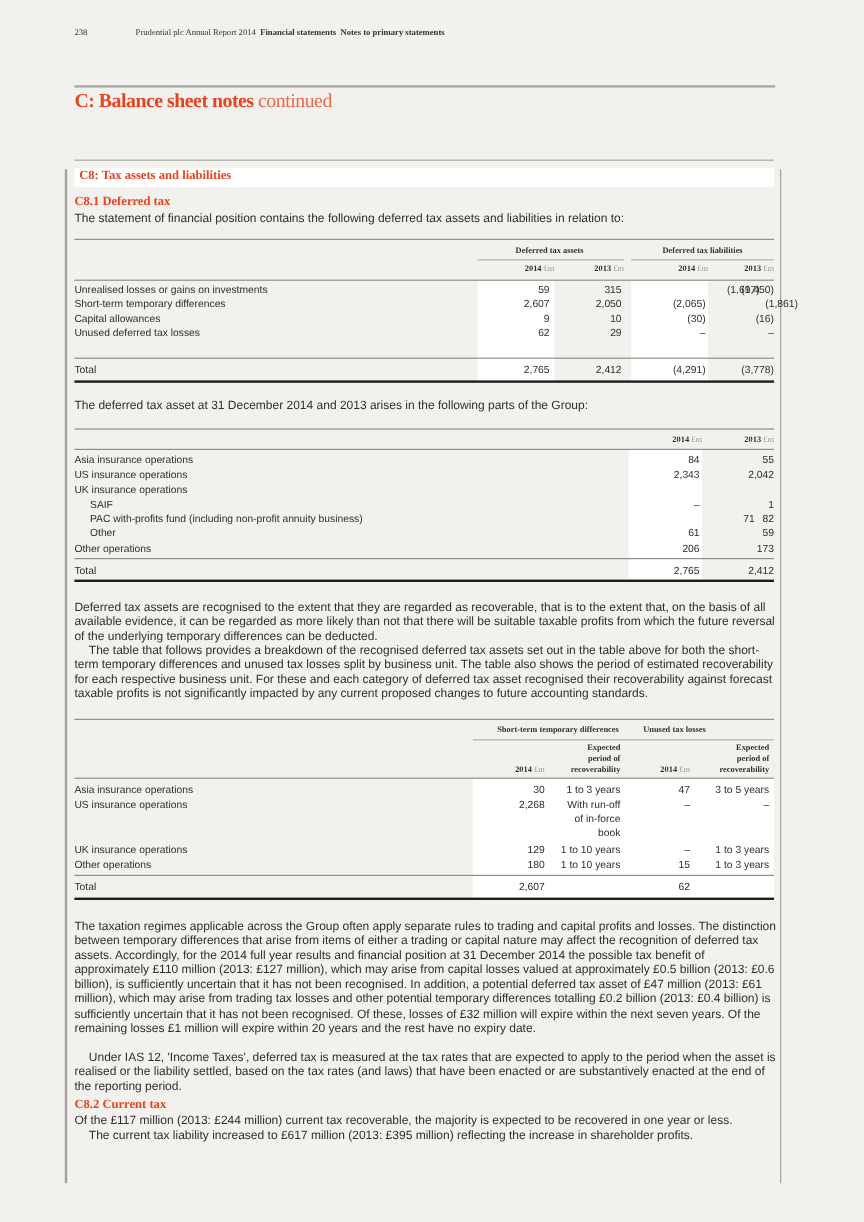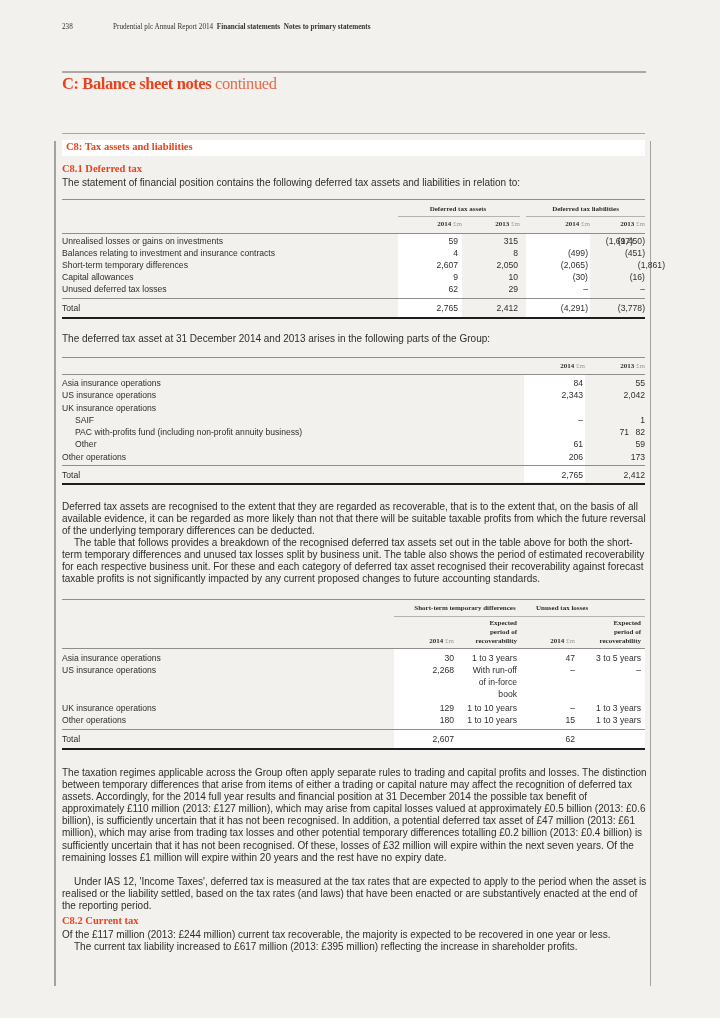--- a/index.html
+++ b/index.html
@@ -72,27 +72,20 @@
 
   <div class="abs" style="left:62px;top:235px;width:583px;">
     <div style="position:relative;height:12.1px;">
       <span class="abs cell" style="left:0;">Unrealised losses or gains on investments</span>
       <span class="abs cell r" style="left:336px;width:60px;">59</span>
       <span class="abs cell r" style="left:400px;width:56px;">315</span>
       <span class="abs cell r" style="left:488px;width:83px;">(1,697)</span>
       <span class="abs cell r" style="left:528px;width:55px;">(1,450)</span>
     </div>
     <div style="position:relative;height:12.1px;">
-      <span class="abs cell" style="left:0;">Balances relating to investment and insurance contracts</span>
-      <span class="abs cell r" style="left:336px;width:60px;">4</span>
-      <span class="abs cell r" style="left:400px;width:56px;">8</span>
-      <span class="abs cell r" style="left:464px;width:62px;">(499)</span>
-      <span class="abs cell r" style="left:528px;width:55px;">(451)</span>
-    </div>
-    <div style="position:relative;height:12.1px;">
       <span class="abs cell" style="left:0;">Short-term temporary differences</span>
       <span class="abs cell r" style="left:336px;width:60px;">2,607</span>
       <span class="abs cell r" style="left:400px;width:56px;">2,050</span>
       <span class="abs cell r" style="left:464px;width:62px;">(2,065)</span>
       <span class="abs cell r" style="left:548px;width:55px;">(1,861)</span>
     </div>
     <div style="position:relative;height:12.1px;">
       <span class="abs cell" style="left:0;">Capital allowances</span>
       <span class="abs cell r" style="left:336px;width:60px;">9</span>
       <span class="abs cell r" style="left:400px;width:56px;">10</span>

